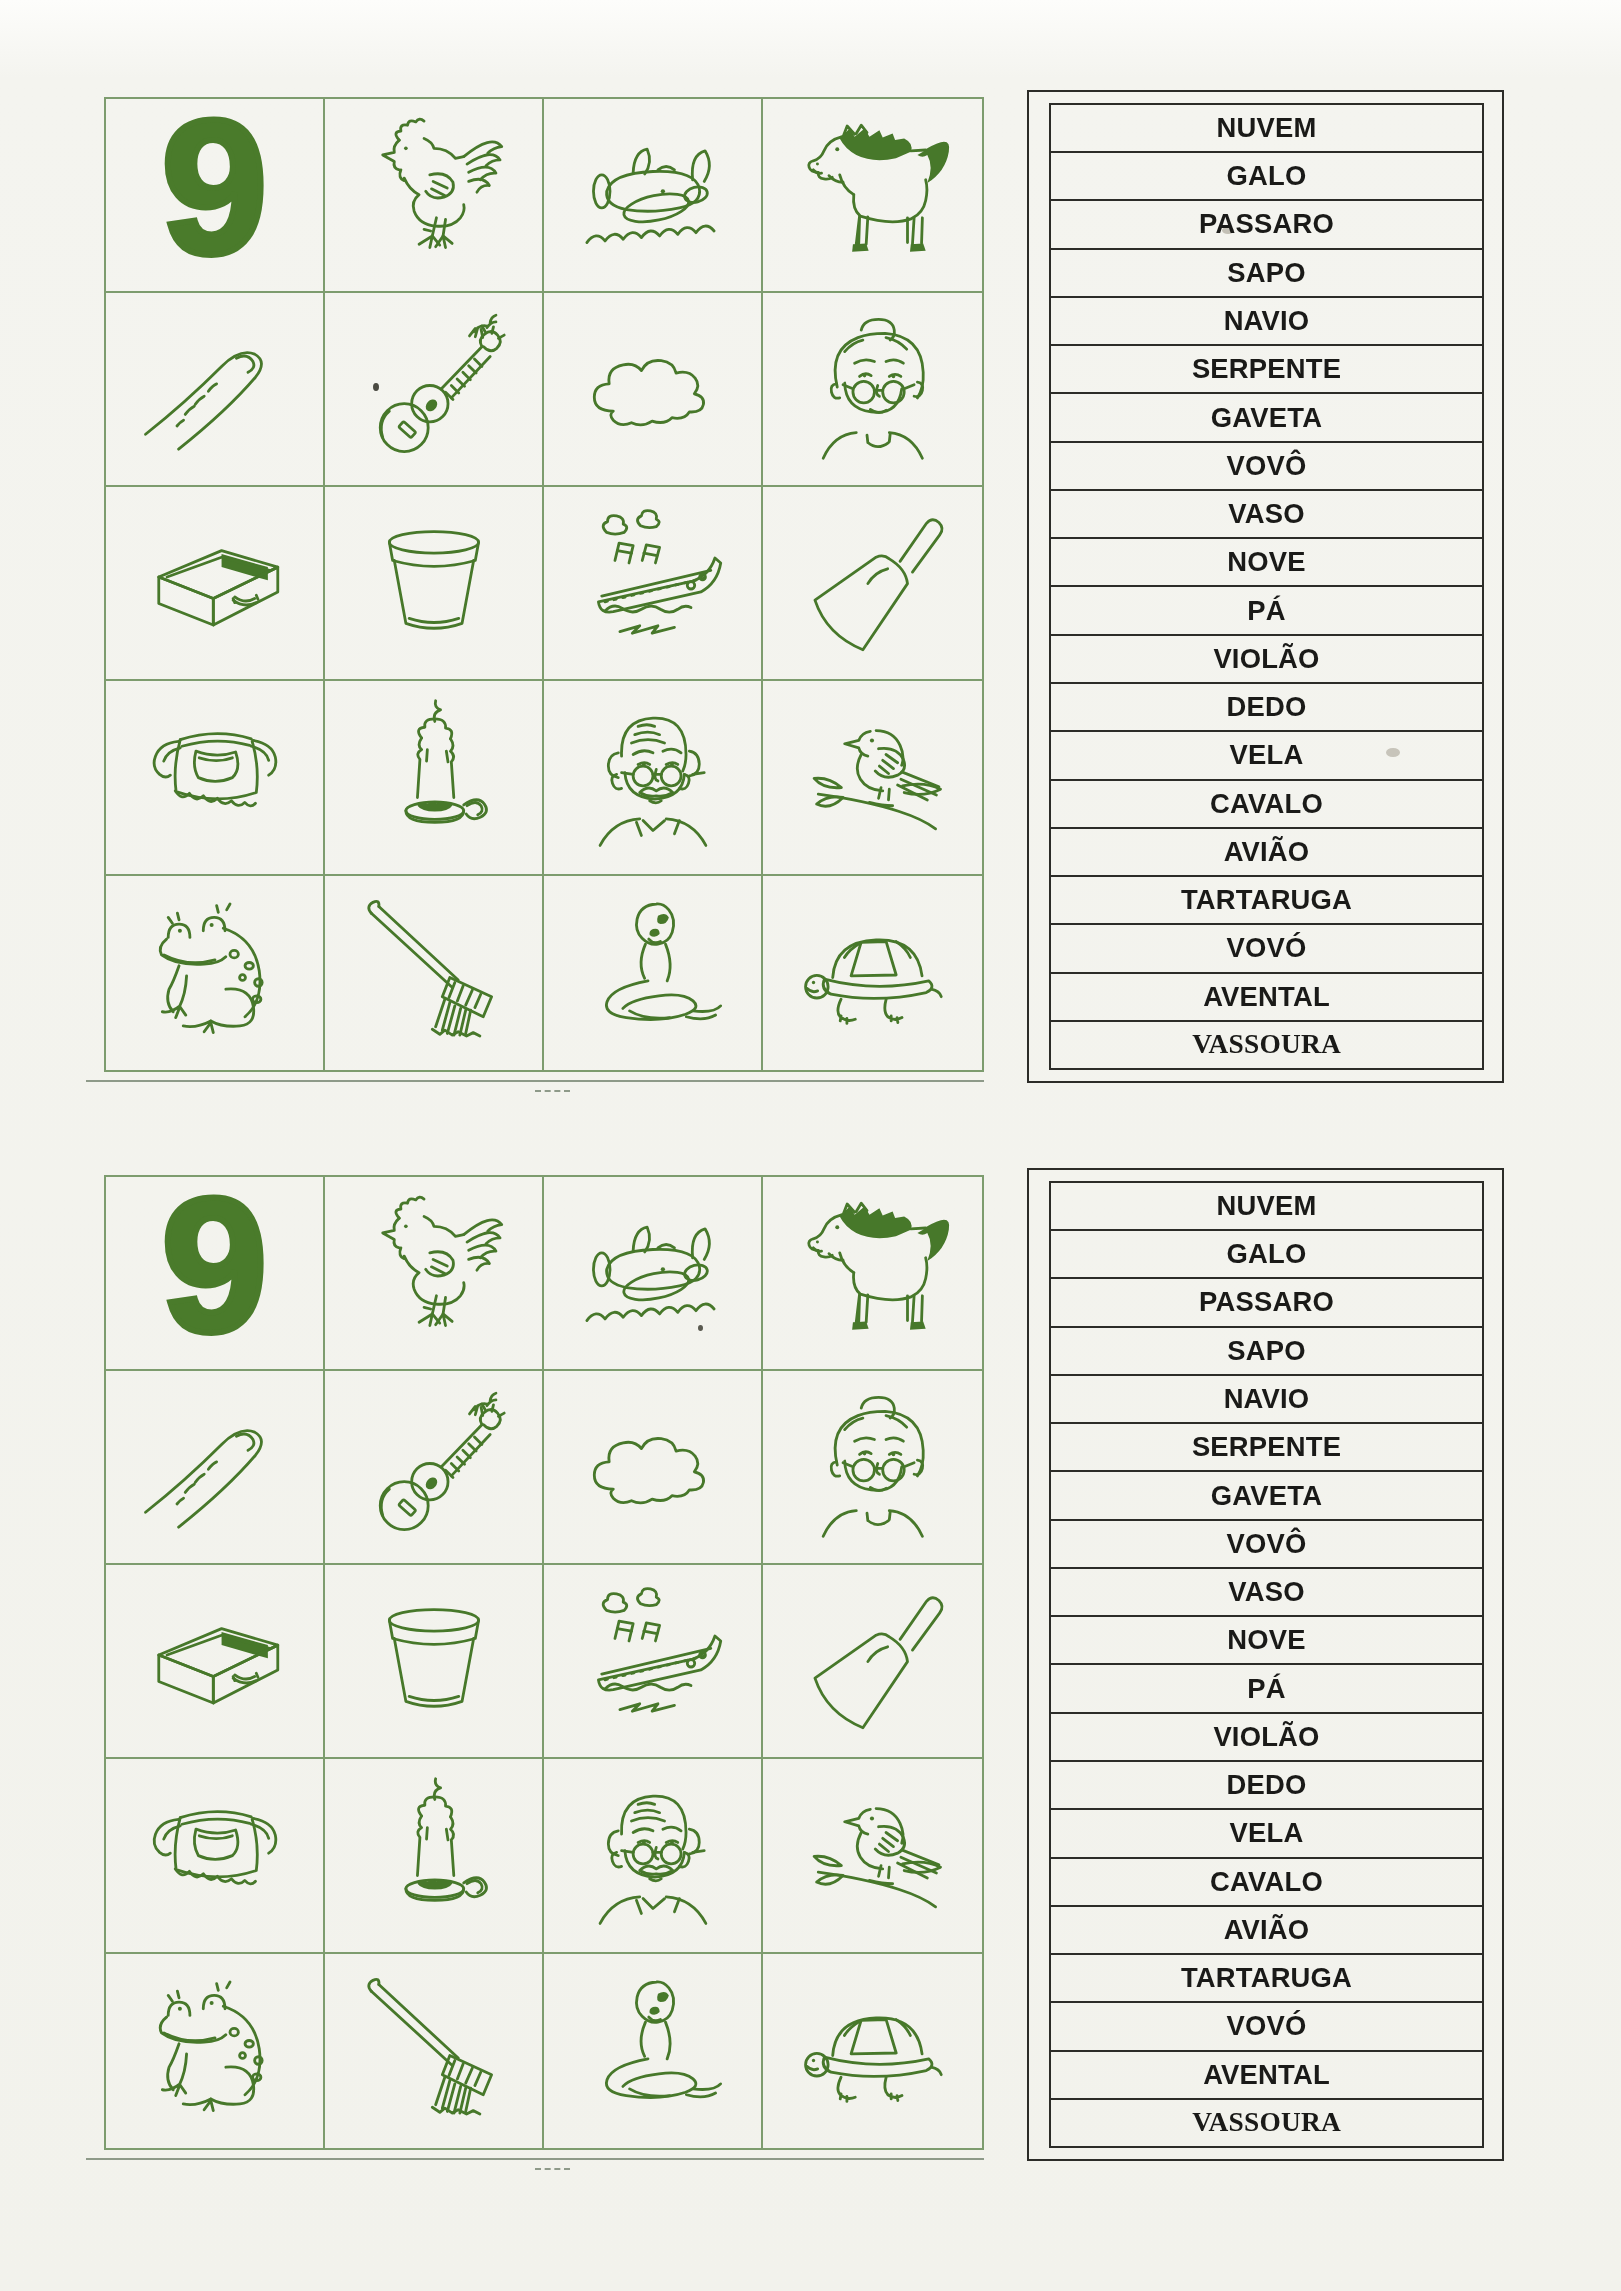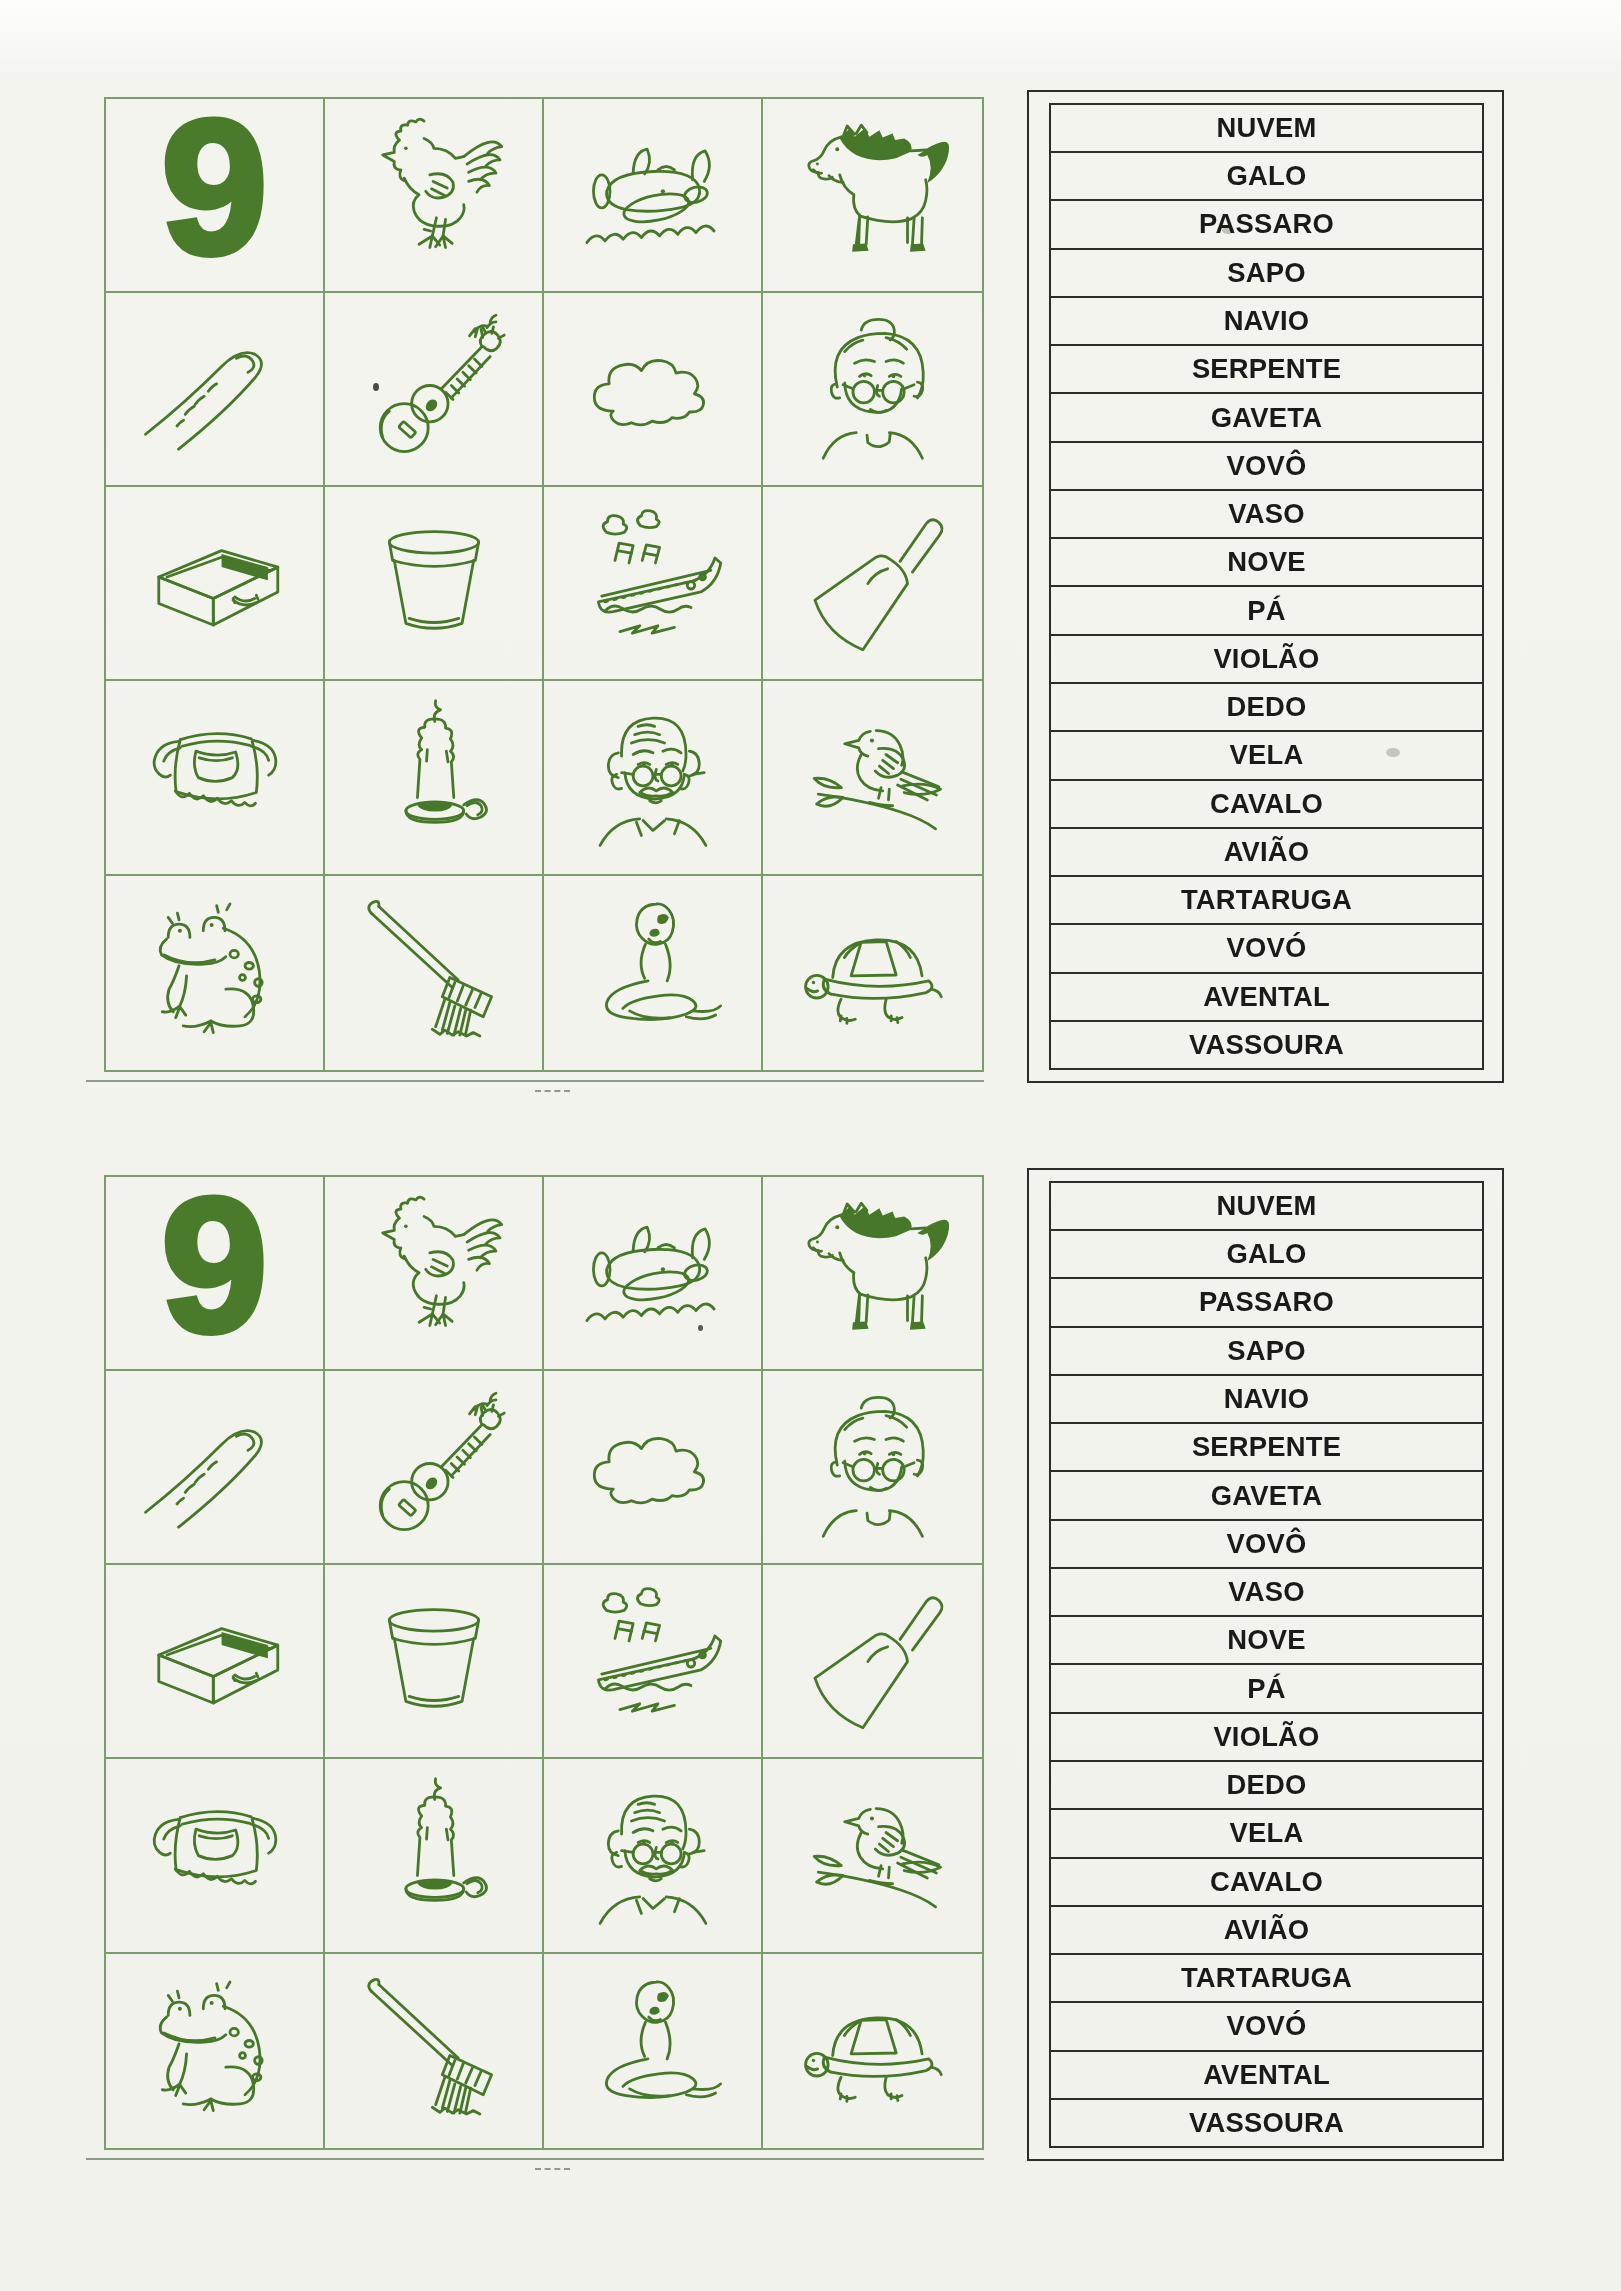--- a/index.html
+++ b/index.html
@@ -41,21 +41,21 @@
     padding:10.8px 17.6px 10.8px 19.6px;
   }
   .wordtable{
     width:100%;height:100%;border:2px solid #2c2c28;box-sizing:border-box;
     display:flex;flex-direction:column;
   }
   .word-row{
     flex:1 1 0;display:flex;align-items:center;justify-content:center;
     border-bottom:2px solid #2c2c28;
   }
-  .word-row:last-child{border-bottom:none;}
+  .word-row:last-child{border-bottom:none;font-family:Liberation Serif, serif;}
   .word-row span{
     font-size:27.4px;font-weight:bold;color:#1a1a18;letter-spacing:0.2px;
   }
 
   
   .cutline{position:absolute;left:86px;top:990px;width:898px;height:0;border-top:2px solid #8e9a89;}
   .cutmark{position:absolute;left:535px;top:1000px;width:35px;height:0;border-top:2.9px dashed #8e9a89;}
 
   
   .speck{position:absolute;border-radius:50%;}

